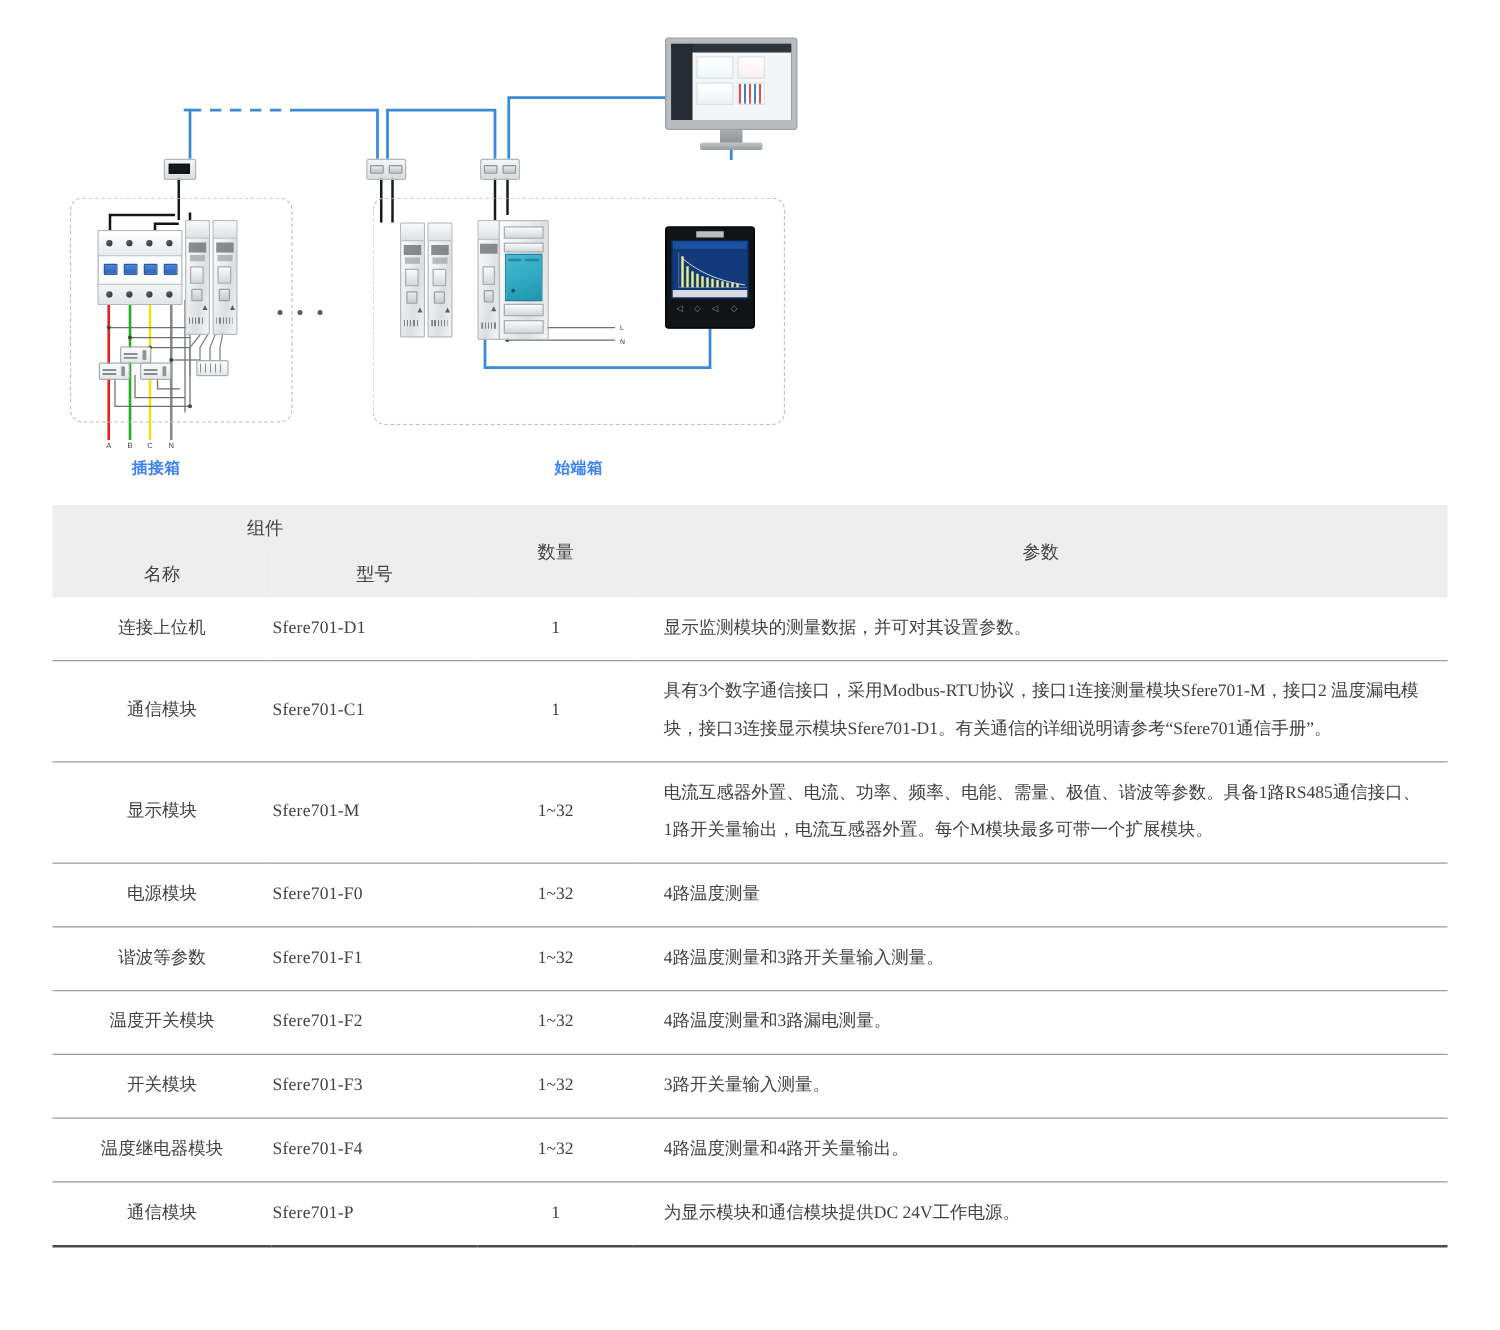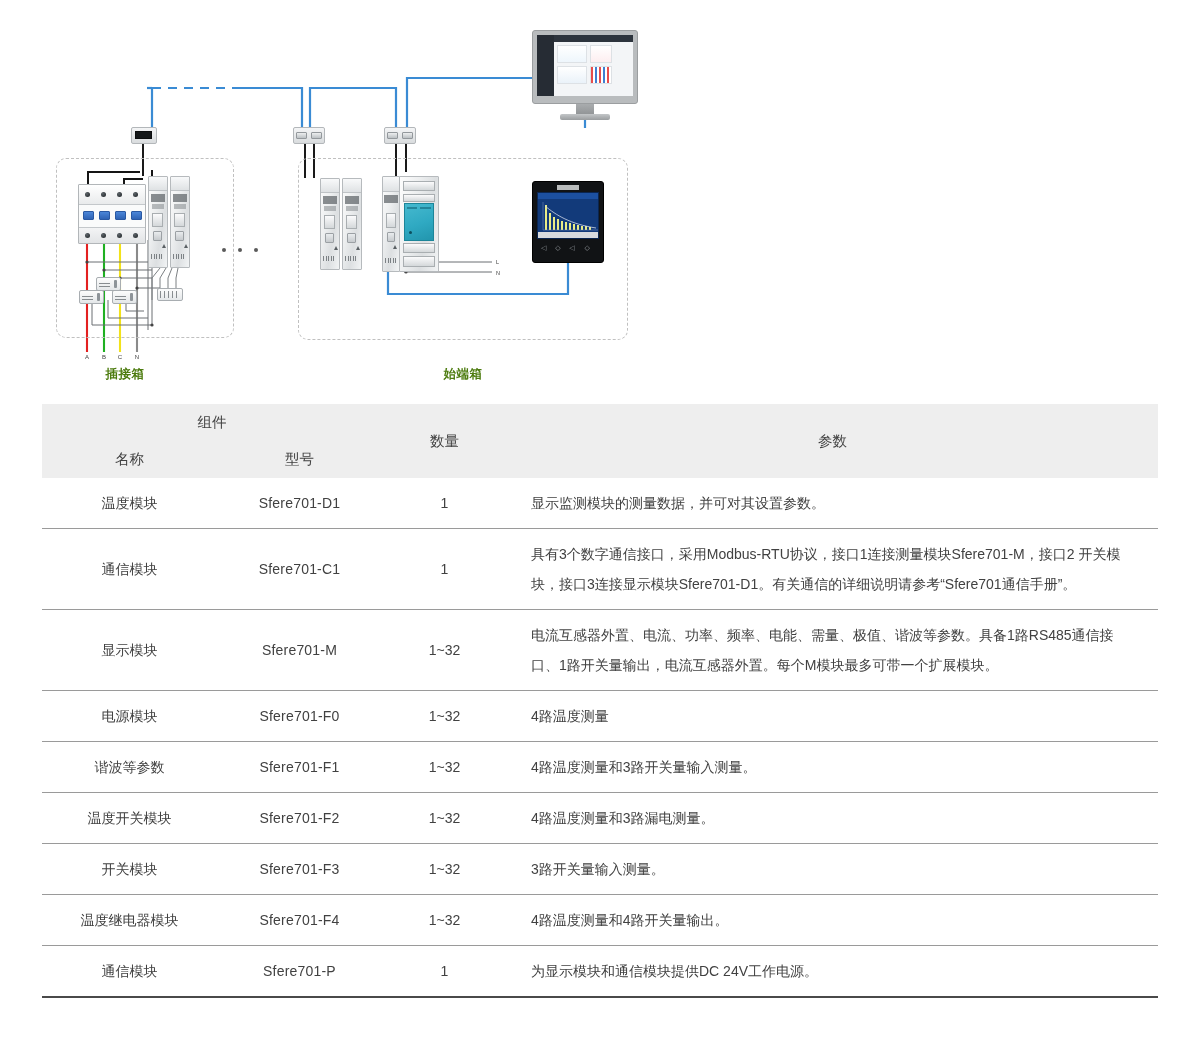--- a/index.html
+++ b/index.html
@@ -20,21 +20,21 @@
 
   .dashbox {
     position:absolute;
     border:1px dashed #c0c0c0;
     border-radius:10px;
   }
   .boxlabel {
     position:absolute;
     font-size:12.5px;
     font-weight:bold;
-    color:#4d7c0f;
+    color:#3b82f6;
     text-align:center;
     letter-spacing:0.5px;
   }
 
   
   .mod {
     position:absolute;
     background: linear-gradient(100deg,#fdfdfd 0%,#eceeef 38%,#dcdfe1 66%,#f2f4f5 100%);
     border:0.6px solid #b6babd;
     border-radius:1px;
@@ -154,21 +154,21 @@
 
   
   .phlabel { position:absolute; font-size:6px; color:#3d3d3d; text-align:center; width:10px;}
 
   .dots3 { position:absolute; font-size:0; }
   .dots3 i { display:inline-block; width:4px;height:4px;border-radius:50%;
      background:#5a5a5a; margin-right:12px;}
 
   
   #tablewrap { position:absolute; left:42px; top:404px; width:1116px; }
-  table.spec { border-collapse:collapse; width:1116px; table-layout:fixed; }
+  table.spec { border-collapse:collapse; width:1116px; table-layout:fixed;font-family:Liberation Serif, serif; }
   table.spec col.c1 { width:175px; }
   table.spec col.c2 { width:165px; }
   table.spec col.c3 { width:125px; }
   table.spec col.c4 { width:651px; }
 
   table.spec th, table.spec td {
     border:none;
     font-weight:normal;
     color:#414141;
     vertical-align:middle;
@@ -185,21 +185,21 @@
   .hd-span   { height:74px; }
   .vsep      { border-left:1px solid #9c9c9c; }
   .thickbot  { border-bottom:2px solid #4a4a4a; }
 
   table.spec td {
     font-size:14px;
     line-height:30px;
     border-bottom:1px solid #9a9a9a;
   }
   td.cname  { text-align:center; font-size:13.5px; }
-  td.cmodel { text-align:center; font-size:14.5px; letter-spacing:.2px;margin-top:40px; }
+  td.cmodel { text-align:left; font-size:14.5px; letter-spacing:.2px;margin-top:40px; }
   td.cqty   { text-align:center; font-size:14px; }
   td.cparam { text-align:left; padding:10px 18px 10px 24px; font-size:14px; line-height:31px; }
   .sep-l { border-left:1px solid #9a9a9a; }
   tr.lastrow td { border-bottom:2px solid #4a4a4a; }
 </style>
 </head>
 <body>
 
 <div id="diagram">
 
@@ -468,30 +468,30 @@
         <th class="hdr-cell hd-span vsep" rowspan="2">数量</th>
         <th class="hdr-cell hd-span vsep" rowspan="2">参数</th>
       </tr>
       <tr>
         <th class="hdr-cell hd-bottom thickbot">名称</th>
         <th class="hdr-cell hd-bottom thickbot vsep">型号</th>
       </tr>
     </thead>
     <tbody>
       <tr>
-        <td class="cname">温度模块</td>
+        <td class="cname">连接上位机</td>
         <td class="cmodel sep-l">Sfere701-D1</td>
         <td class="cqty sep-l">1</td>
         <td class="cparam sep-l">显示监测模块的测量数据，并可对其设置参数。</td>
       </tr>
       <tr>
         <td class="cname">通信模块</td>
         <td class="cmodel sep-l">Sfere701-C1</td>
         <td class="cqty sep-l">1</td>
-        <td class="cparam sep-l">具有3个数字通信接口，采用Modbus-RTU协议，接口1连接测量模块Sfere701-M，接口2 开关模块，接口3连接显示模块Sfere701-D1。有关通信的详细说明请参考“Sfere701通信手册”。</td>
+        <td class="cparam sep-l">具有3个数字通信接口，采用Modbus-RTU协议，接口1连接测量模块Sfere701-M，接口2 温度漏电模块，接口3连接显示模块Sfere701-D1。有关通信的详细说明请参考“Sfere701通信手册”。</td>
       </tr>
       <tr>
         <td class="cname">显示模块</td>
         <td class="cmodel sep-l">Sfere701-M</td>
         <td class="cqty sep-l">1~32</td>
         <td class="cparam sep-l">电流互感器外置、电流、功率、频率、电能、需量、极值、谐波等参数。具备1路RS485通信接口、1路开关量输出，电流互感器外置。每个M模块最多可带一个扩展模块。</td>
       </tr>
       <tr>
         <td class="cname">电源模块</td>
         <td class="cmodel sep-l">Sfere701-F0</td>

